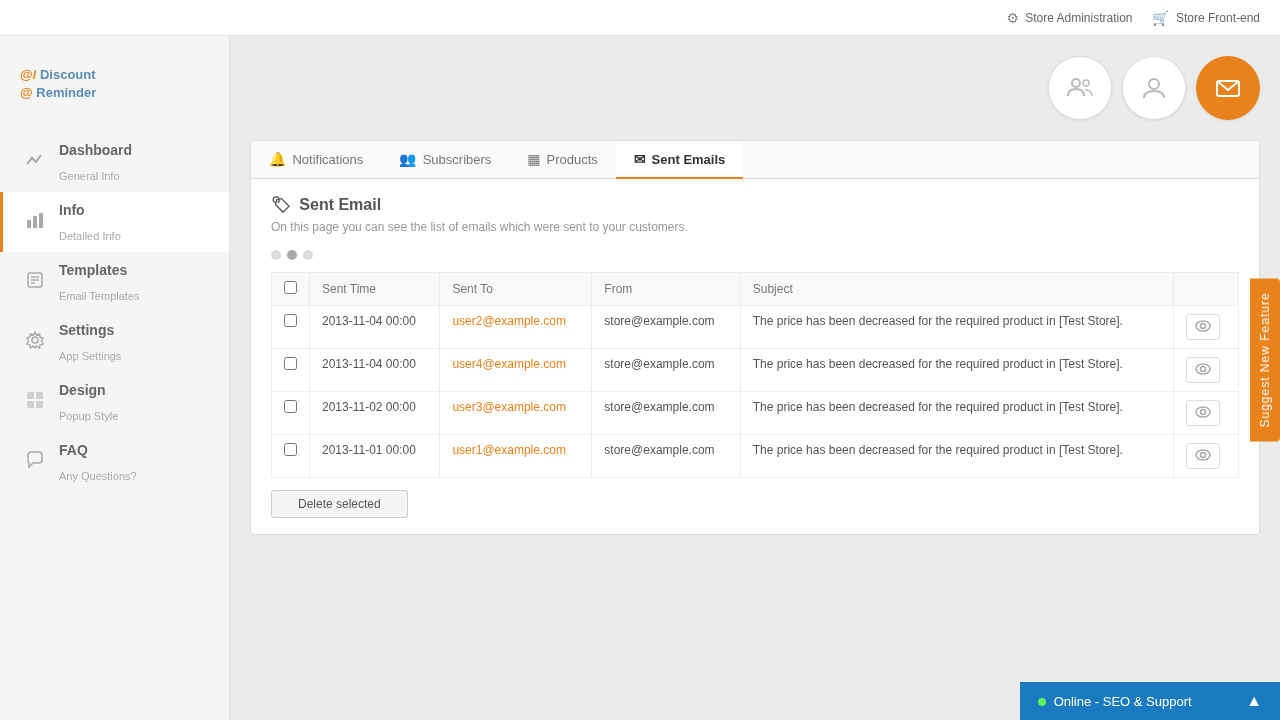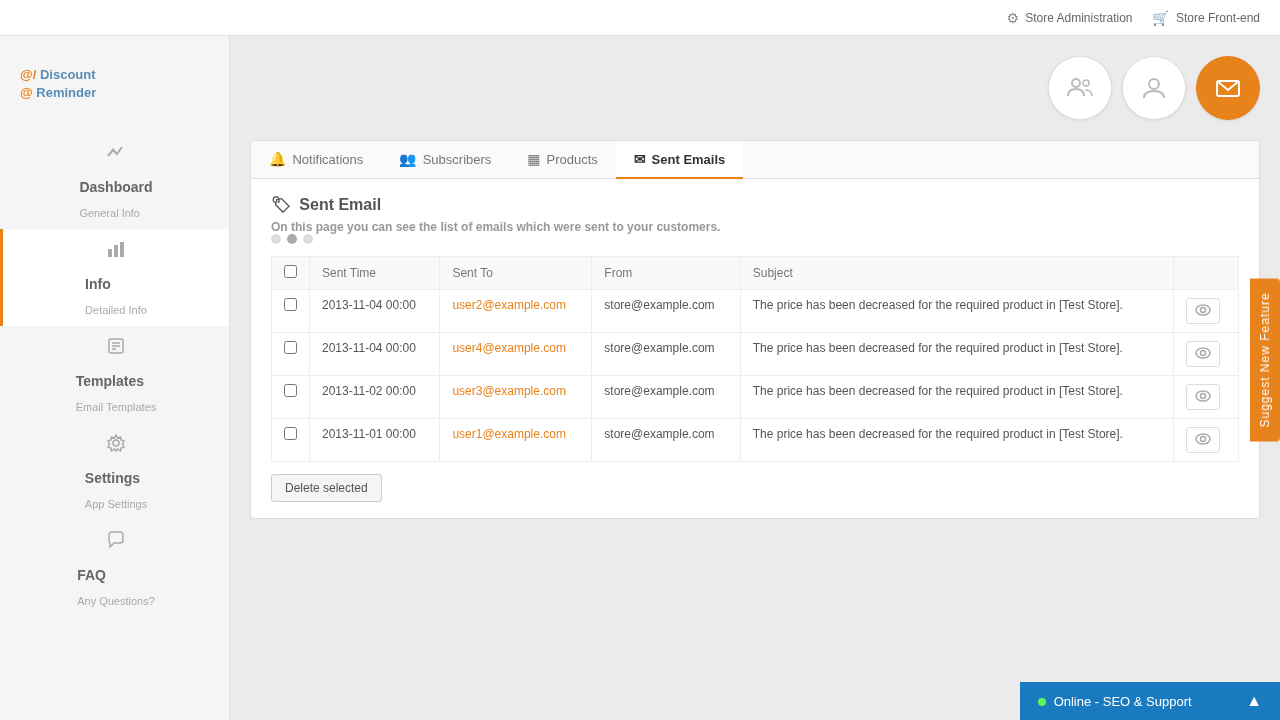--- a/index.html
+++ b/index.html
@@ -71,21 +71,20 @@
     .sidebar-nav {
       list-style: none;
     }
     .sidebar-item {
       display: flex;
       align-items: center;
       padding: 10px 20px;
       cursor: pointer;
       border-left: 3px solid transparent;
       gap: 12px;
-      flex-direction: column;
     }
     .sidebar-item.active {
       background: #fff;
       border-left: 3px solid #e8821a;
     }
     .sidebar-item-icon {
       font-size: 18px;
       color: #aaa;
       width: 24px;
       text-align: center;
@@ -178,22 +177,21 @@
       font-weight: bold;
       color: #555;
       display: flex;
       align-items: center;
       gap: 8px;
       margin-bottom: 6px;
     }
     .panel-desc {
       font-size: 12px;
       color: #999;
-      margin-bottom: 0;
-      font-weight: bold;
+      margin-bottom: 16px;
     }
 
     
     .pagination-dots {
       display: flex;
       gap: 6px;
       margin-bottom: 12px;
     }
     .dot {
       width: 10px;
@@ -233,21 +231,21 @@
       border-radius: 3px;
       padding: 4px 8px;
       cursor: pointer;
       color: #aaa;
       font-size: 14px;
     }
 
     
     .delete-btn {
       margin-top: 12px;
-      padding: 6px 13px;
+      padding: 6px 26px;
       background: #f5f5f5;
       border: 1px solid #ccc;
       border-radius: 3px;
       cursor: pointer;
       font-size: 12px;
       color: #555;
     }
 
     
     .suggest-bar {
@@ -362,20 +360,34 @@
       <li class="sidebar-item">
         <span class="sidebar-item-icon">
           <svg width="20" height="20" viewBox="0 0 20 20">
               <circle cx="10" cy="10" r="3" fill="none" stroke="#aaa" stroke-width="1.5"></circle>
               <path d="M10 2 L11.5 5 L14.5 4 L15 7 L18 8 L16.5 11 L18 14 L15 15 L14.5 18 L11.5 16 L10 18 L8.5 16 L5.5 18 L5 15 L2 14 L3.5 11 L2 8 L5 7 L5.5 4 L8.5 5 Z" fill="none" stroke="#aaa" stroke-width="1.5"></path>
             </svg>
         </span>
         <div class="sidebar-item-text">
           <div class="label">Settings</div>
           <div class="sublabel">App Settings</div>
+        </div>
+      </li>
+      <li class="sidebar-item">
+        <span class="sidebar-item-icon">
+          <svg width="20" height="20" viewBox="0 0 20 20">
+              <rect x="2" y="2" width="7" height="7" rx="1" fill="#aaa" opacity="0.5"></rect>
+              <rect x="11" y="2" width="7" height="7" rx="1" fill="#aaa" opacity="0.5"></rect>
+              <rect x="2" y="11" width="7" height="7" rx="1" fill="#aaa" opacity="0.5"></rect>
+              <rect x="11" y="11" width="7" height="7" rx="1" fill="#aaa" opacity="0.5"></rect>
+            </svg>
+        </span>
+        <div class="sidebar-item-text">
+          <div class="label">Design</div>
+          <div class="sublabel">Popup Style</div>
         </div>
       </li>
       <li class="sidebar-item">
         <span class="sidebar-item-icon">
           <svg width="20" height="20" viewBox="0 0 20 20">
               <path d="M3 5 Q3 2 6 2 L14 2 Q17 2 17 5 L17 10 Q17 13 14 13 L8 13 L4 17 L4 13 Q3 13 3 10 Z" fill="none" stroke="#aaa" stroke-width="1.5"></path>
             </svg>
         </span>
         <div class="sidebar-item-text">
           <div class="label">FAQ</div>

